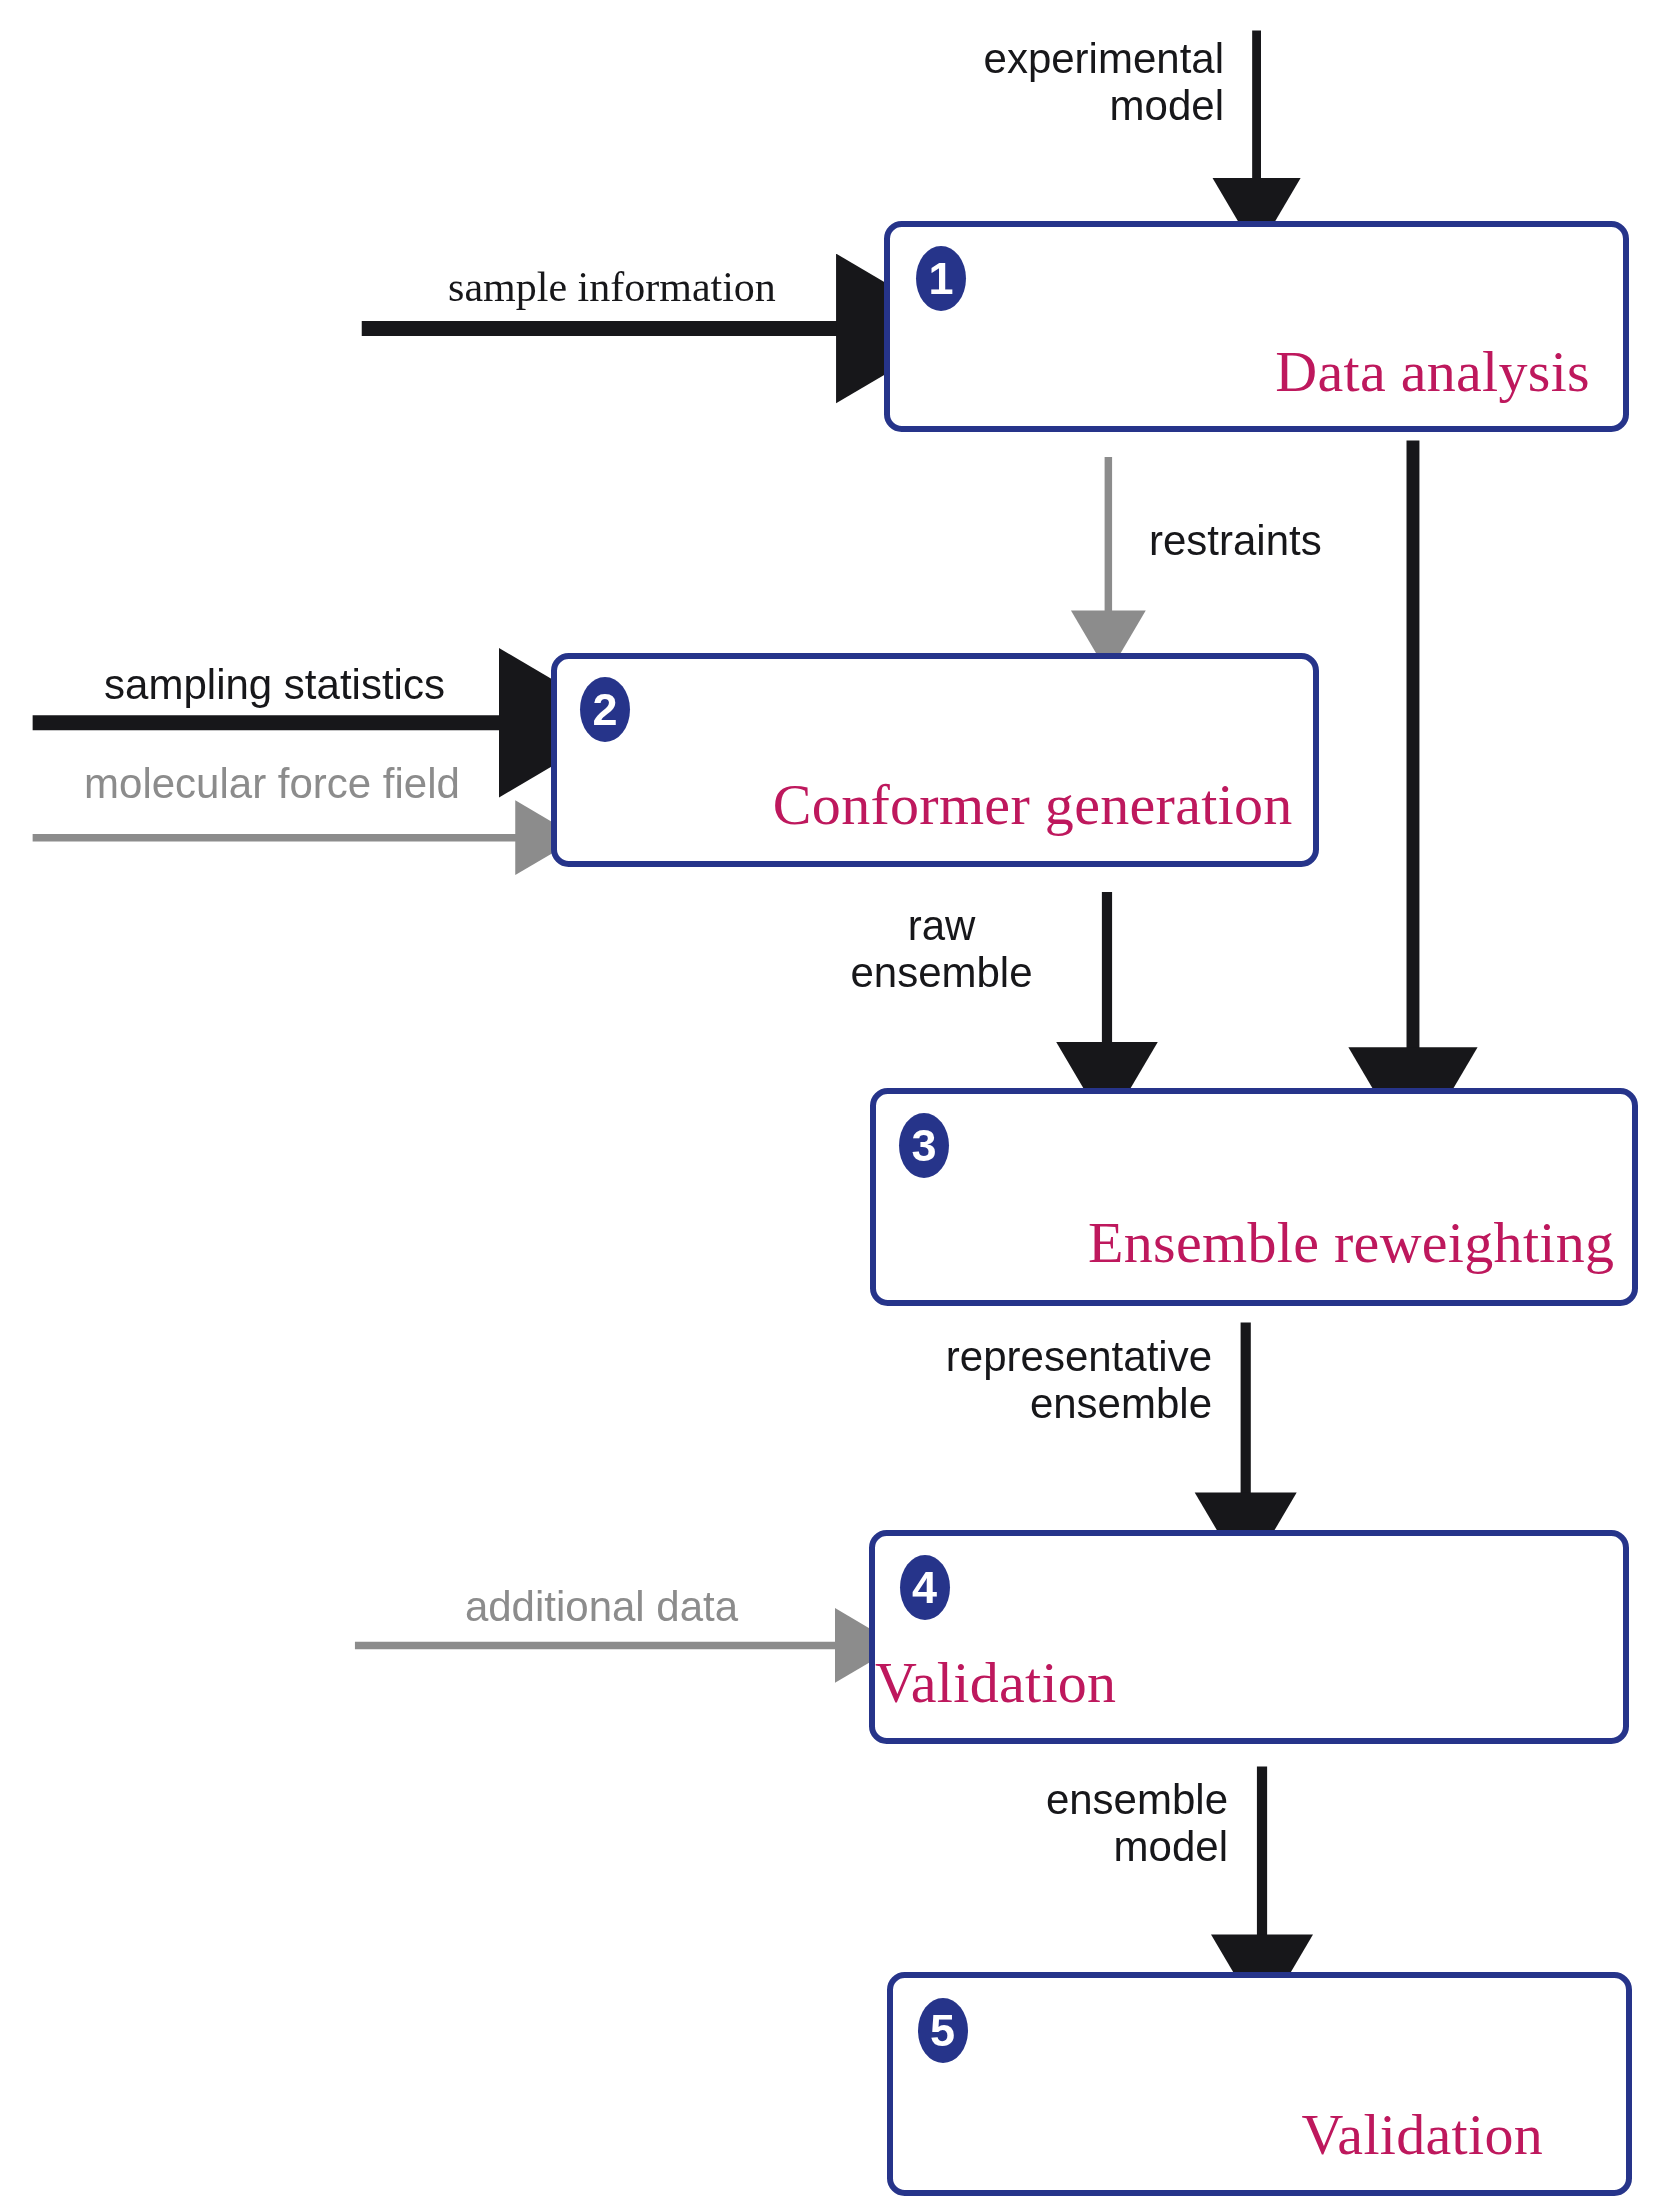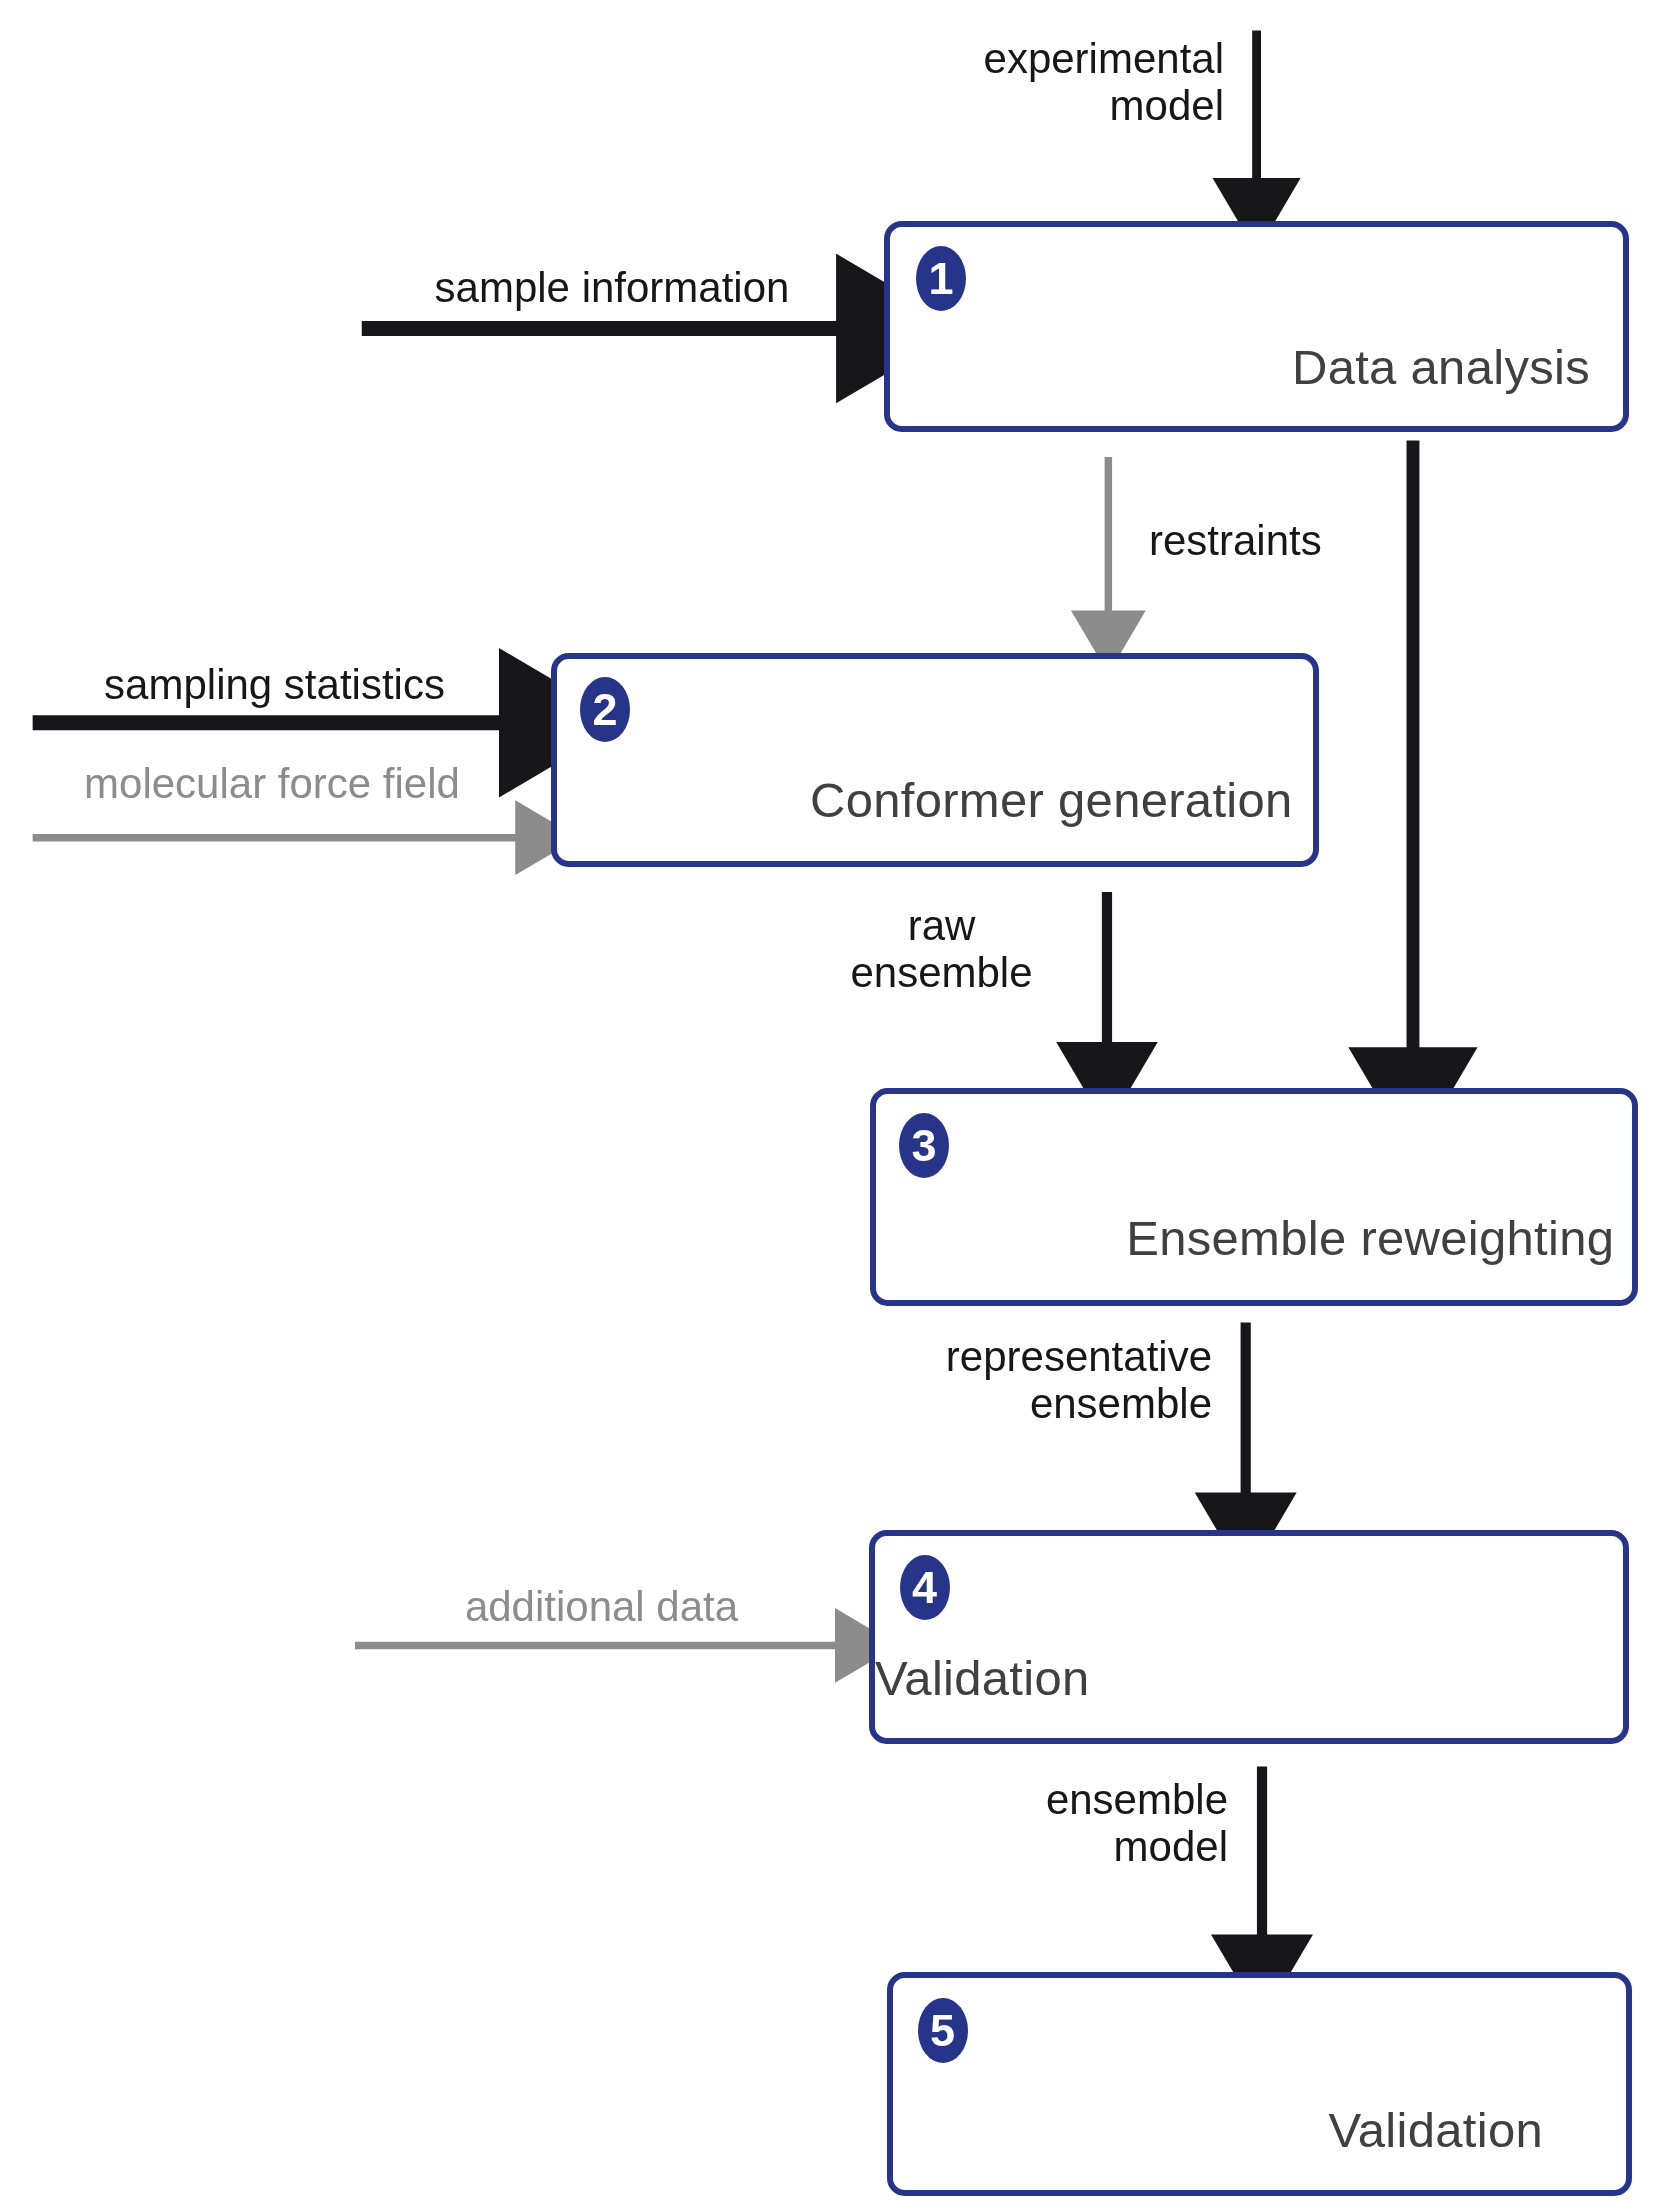--- a/index.html
+++ b/index.html
@@ -3,22 +3,22 @@
 <meta charset="utf-8">
 <style>
   html,body{margin:0;padding:0;background:#ffffff;}
   body{width:1653px;height:2205px;position:relative;overflow:hidden;
        font-family:"Liberation Sans",sans-serif;}
   #stage{position:absolute;left:0;top:0;width:1497px;height:2205px;}
   svg.layer{position:absolute;left:0;top:0;width:1653px;height:2205px;overflow:visible;}
 
   .box{position:absolute;box-sizing:border-box;border:6.8px solid #26348a;
        border-radius:17.7px;background:#ffffff;}
-  .box-title{position:absolute;color:#404040;font-size:49px;line-height:1;
-             white-space:nowrap;letter-spacing:0.3px;}
+  .box-title{position:absolute;color:#be185d;font-size:58px;line-height:1;
+             white-space:nowrap;letter-spacing:0.3px;font-family:Liberation Serif, serif;}
   .badge{position:absolute;width:50px;height:65px;border-radius:50%;
          background:#26348a;color:#ffffff;display:flex;align-items:center;
          justify-content:center;font-size:45px;font-weight:600;line-height:1;}
 
   .edge-label{position:absolute;font-size:42px;line-height:1.12;white-space:nowrap;}
   .lbl-black{color:#17171a;}
   .lbl-gray{color:#8c8c8c;}
   .ta-right{text-align:right;}
   .ta-center{text-align:center;}
 </style>
@@ -76,21 +76,21 @@
     <g>
       <line x1="1856" y1="2598" x2="1856" y2="2878" stroke="#17171a" stroke-width="15" marker-end="url(#hdB)"></line>
     </g>
   </svg>
 
   <div class="edge-label lbl-black ta-right" style="left:884px;top:35px;width:340px;">
     <div>experimental</div>
     <div>model</div>
   </div>
 
-  <div class="edge-label lbl-black ta-center" style="left:367px;top:264px;width:490px;">
+  <div class="edge-label lbl-black ta-center" style="left:367px;top:264px;width:490px;font-family:Liberation Serif, serif;">
     <div>sample information</div>
   </div>
 
   <div class="edge-label lbl-black" style="left:1149px;top:517px;">
     <div>restraints</div>
   </div>
 
   <div class="edge-label lbl-black ta-center" style="left:27px;top:661px;width:495px;">
     <div>sampling statistics</div>
   </div>

